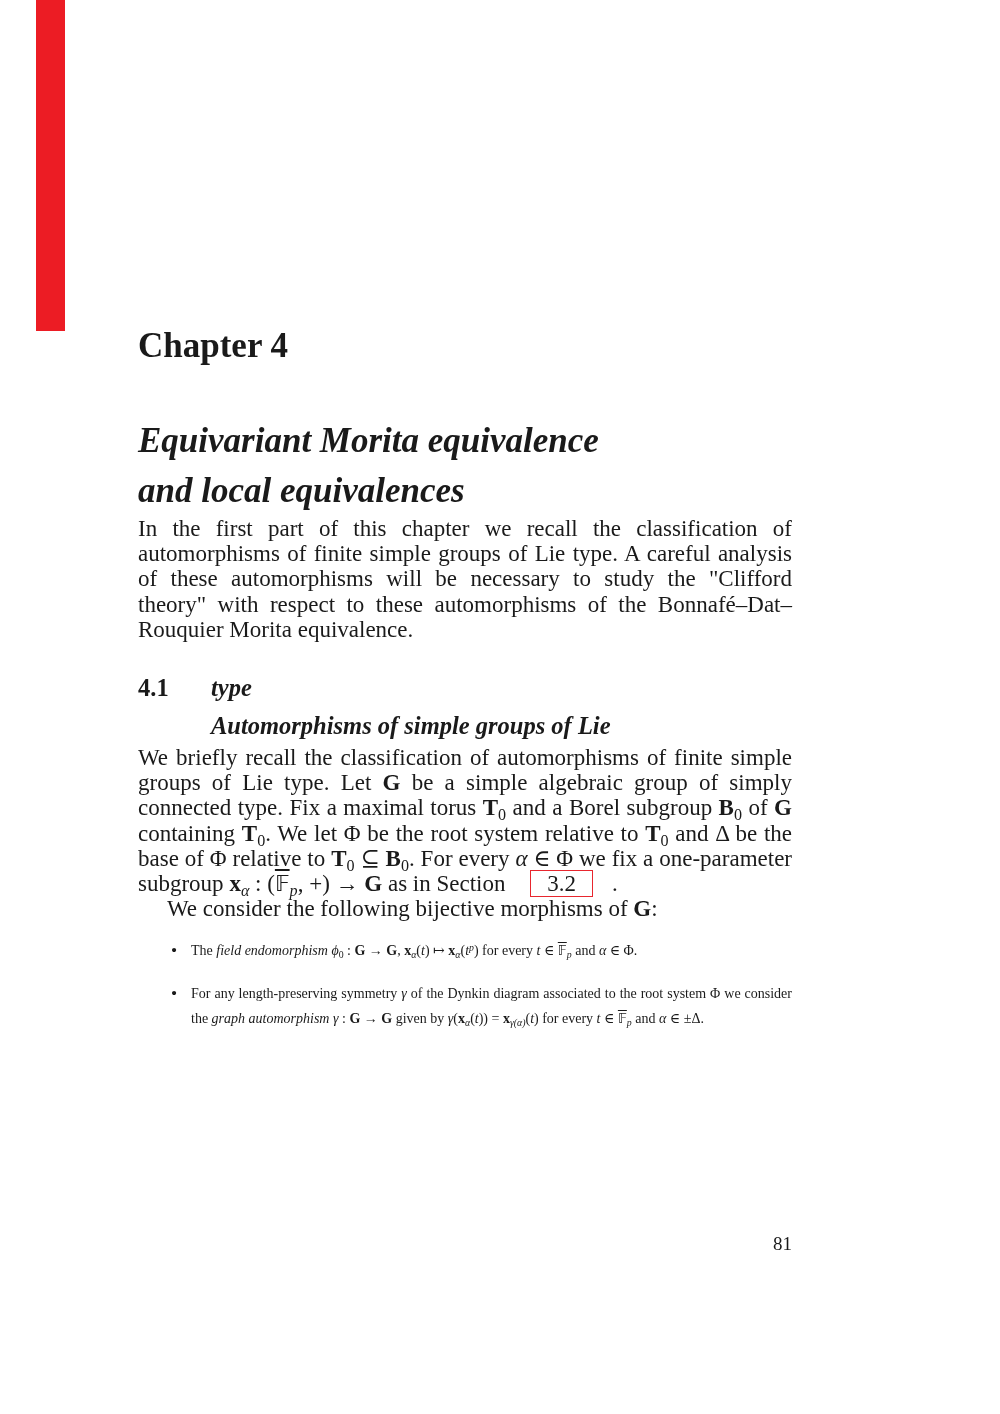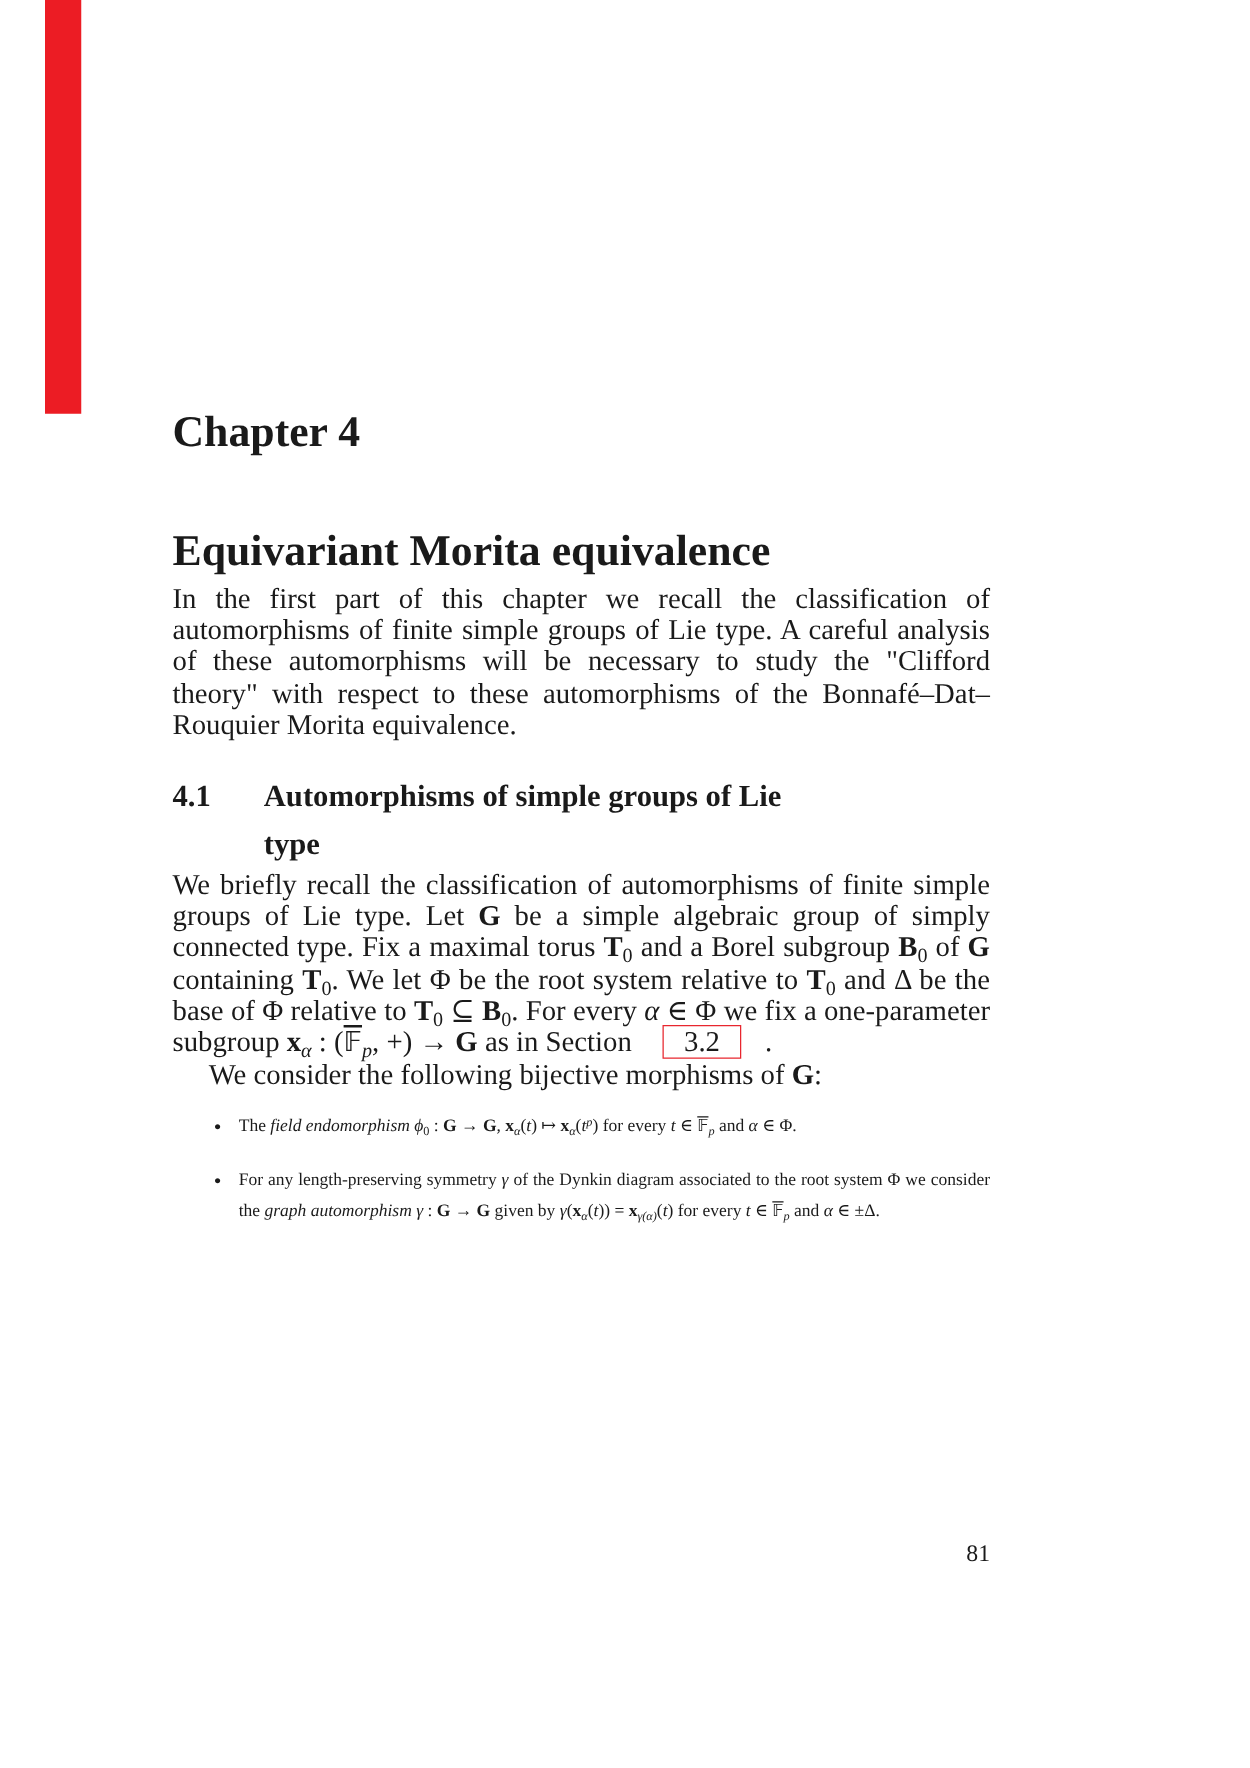--- a/index.html
+++ b/index.html
@@ -10,21 +10,21 @@
     color: #1a1a1a;
   }
   .page { position: relative; width: 928px; height: 1414px; overflow: hidden; background: #ffffff; }
 
   .red-stripe { position: absolute; left: 36px; top: 0; width: 29px; height: 331px; background: #ec1c24; }
 
   .content { position: absolute; left: 138px; top: 0; width: 654px; }
 
   .chapter-label { margin: 326px 0 0 0; font-size: 35px; line-height: 40px; font-weight: bold; }
   .chapter-title { margin: 50px 0 0 0; font-size: 35px; line-height: 50px; font-weight: bold; }
-  .block-line { display: block; }
+  .block-line { display: block; font-style: italic; }
 
   p.body { margin: 0; font-size: 23px; line-height: 25.2px; text-align: justify; }
   .para-first { margin-top: 61px; }
   .indent { text-indent: 29px; }
 
   .section-heading { display: flex; margin-top: 27px; font-weight: bold; font-size: 24.5px; line-height: 38px; }
   .sec-num { flex: 0 0 73px; }
   .sec-title { flex: 1; }
   .after-heading { margin-top: 15px; }
 
@@ -50,30 +50,31 @@
 <div class="page">
 
   <div class="red-stripe"></div>
 
   <div class="content">
 
     <h1 class="chapter-label">Chapter 4</h1>
 
     <h1 class="chapter-title">
         <span class="block-line">Equivariant Morita equivalence</span>
+        <span class="block-line">and local equivalences</span>
       </h1>
 
     <p class="body para-first"><span>In the first part of this chapter we recall the classification of automorphisms of finite simple groups of Lie type.  A careful analysis of these automorphisms will be necessary to study the "Clifford theory" with respect to these automorphisms of the Bonnafé–Dat–Rouquier Morita equivalence.</span></p>
 
 
     <div class="section-heading">
       <span class="sec-num">4.1</span>
       <span class="sec-title">
+          <span class="block-line">type</span>
           <span class="block-line">Automorphisms of simple groups of Lie</span>
-          <span class="block-line">type</span>
         </span>
     </div>
 
     <p class="body after-heading"><span>We briefly recall the classification of automorphisms of finite simple groups of Lie type. Let </span><span class="rs-b">G</span><span> be a simple algebraic group of simply connected type. Fix a maximal torus </span><span class="rs-b">T</span><span class="rs-sub">0</span><span> and a Borel subgroup </span><span class="rs-b">B</span><span class="rs-sub">0</span><span> of </span><span class="rs-b">G</span><span> containing </span><span class="rs-b">T</span><span class="rs-sub">0</span><span>. We let Φ be the root system relative to </span><span class="rs-b">T</span><span class="rs-sub">0</span><span> and Δ be the base of Φ relative to </span><span class="rs-b">T</span><span class="rs-sub">0</span><span> ⊆ </span><span class="rs-b">B</span><span class="rs-sub">0</span><span>. For every </span><span class="rs-i">α</span><span> ∈ Φ we fix a one-parameter subgroup </span><span class="rs-b">x</span><span class="rs-sub rs-i">α</span><span> : (</span><span class="rs-ov rs-bb">𝔽</span><span class="rs-sub rs-i">p</span><span>, +) → </span><span class="rs-b">G</span><span> as in Section </span><span class="rs-box">3.2</span><span>.</span></p>
 
     <p class="body indent"><span>We consider the following bijective morphisms of </span><span class="rs-b">G</span><span>:</span></p>
 
     <div class="bullets">
       <div class="bullet-item">
         <span class="marker">•</span>

